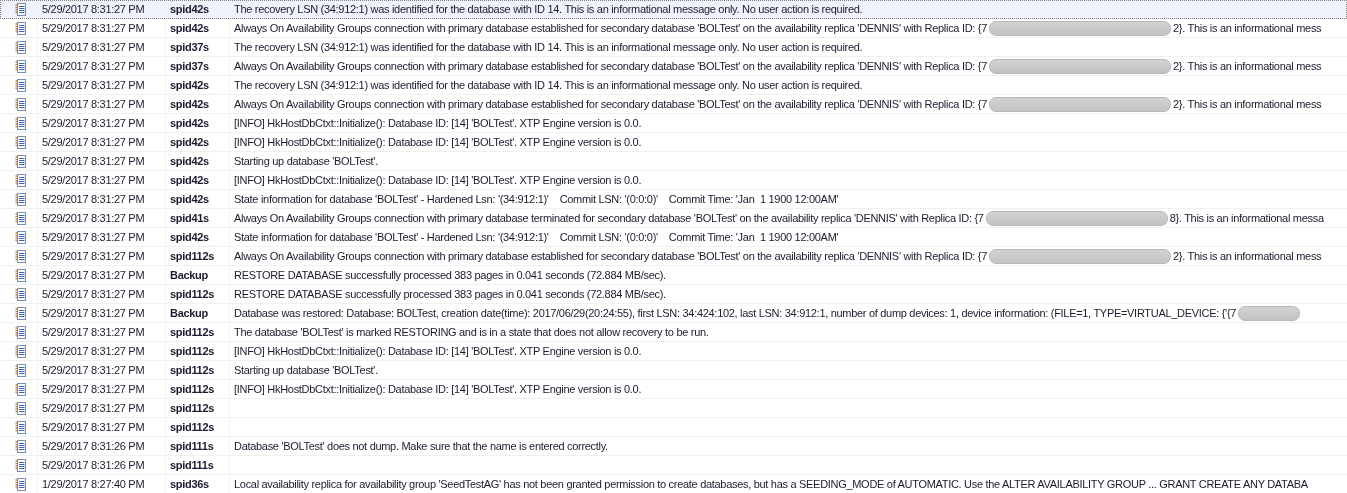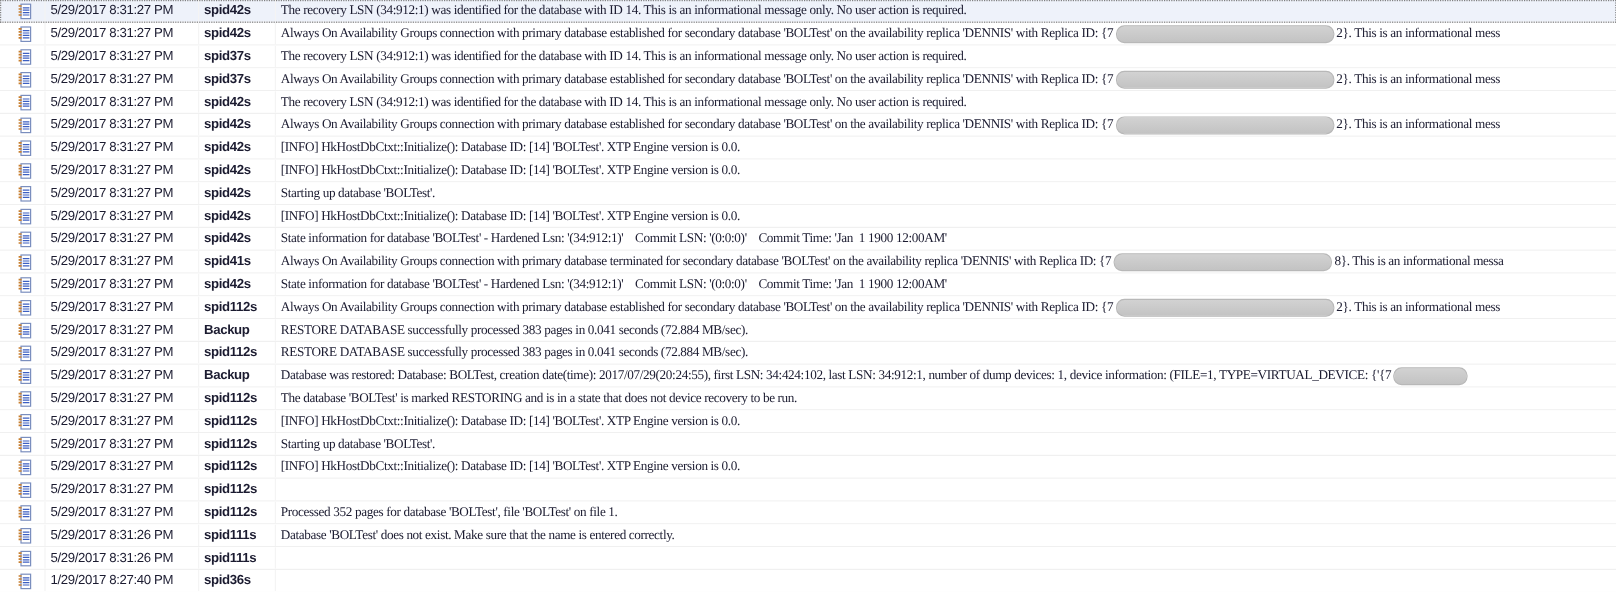--- a/index.html
+++ b/index.html
@@ -38,21 +38,21 @@
     box-sizing: border-box;
     height: 100%;
     display: flex;
     align-items: center;
     flex: none;
     overflow: hidden;
   }
   .icon-cell  { width: 38px;  padding-left: 14px; border-right: 1px solid #f4f4f4; }
   .date-cell  { width: 128px; padding-left: 4px;  border-right: 1px solid #f4f4f4; }
   .source-cell{ width: 64px;  padding-left: 4px;  border-right: 1px solid #f4f4f4; font-weight: bold; }
-  .msg-cell   { flex: 1 1 auto; padding-left: 4px; white-space: pre; font-family: Liberation Serif, serif; }
+  .msg-cell   { flex: 1 1 auto; padding-left: 4px; white-space: pre; }
   .redact {
     display: inline-block;
     height: 13px;
     border-radius: 7px;
     background: linear-gradient(#d2d2d2, #c3c3c3);
     border: 1px solid #b8b8b8;
     vertical-align: -3px;
     margin: 0 2px;
   }
   .log-icon { display: inline-block; width: 13px; height: 15px; }
@@ -291,35 +291,35 @@
   <span class="log-icon">
     <svg width="13" height="15" viewBox="0 0 13 15" aria-hidden="true">
       <rect x="3.5" y="1.5" width="8" height="12" fill="#ffffff" stroke="#7a8ebe" stroke-width="1"></rect>
       <path d="M5 4.5h5.5 M5 6.5h5.5 M5 8.5h5.5 M5 10.5h5.5" stroke="#3c5fc2" stroke-width="1" fill="none"></path>
       <path d="M1.5 3h2.5 M1.5 5.5h2.5 M1.5 8h2.5 M1.5 10.5h2.5" stroke="#c87f2f" stroke-width="1.4" fill="none"></path>
     </svg>
   </span>
 </div>
         <div class="cell date-cell">5/29/2017 8:31:27 PM</div>
         <div class="cell source-cell">Backup</div>
-        <div class="cell msg-cell"><span>Database was restored: Database: BOLTest, creation date(time): 2017/07/29(20:24:55), first LSN: 34:424:102, last LSN: 34:912:1, number of dump devices: 1, device information: (FILE=1, TYPE=VIRTUAL_DEVICE: {'{7</span><span class="redact" style="width: 60px;"></span></div>
-      </div>
-      <div class="row">
-        <div class="cell icon-cell">
-  <span class="log-icon">
-    <svg width="13" height="15" viewBox="0 0 13 15" aria-hidden="true">
-      <rect x="3.5" y="1.5" width="8" height="12" fill="#ffffff" stroke="#7a8ebe" stroke-width="1"></rect>
-      <path d="M5 4.5h5.5 M5 6.5h5.5 M5 8.5h5.5 M5 10.5h5.5" stroke="#3c5fc2" stroke-width="1" fill="none"></path>
-      <path d="M1.5 3h2.5 M1.5 5.5h2.5 M1.5 8h2.5 M1.5 10.5h2.5" stroke="#c87f2f" stroke-width="1.4" fill="none"></path>
-    </svg>
-  </span>
-</div>
-        <div class="cell date-cell">5/29/2017 8:31:27 PM</div>
-        <div class="cell source-cell">spid112s</div>
-        <div class="cell msg-cell"><span>The database 'BOLTest' is marked RESTORING and is in a state that does not device recovery to be run.</span></div>
+        <div class="cell msg-cell"><span>Database was restored: Database: BOLTest, creation date(time): 2017/06/29(20:24:55), first LSN: 34:424:102, last LSN: 34:912:1, number of dump devices: 1, device information: (FILE=1, TYPE=VIRTUAL_DEVICE: {'{7</span><span class="redact" style="width: 60px;"></span></div>
+      </div>
+      <div class="row">
+        <div class="cell icon-cell">
+  <span class="log-icon">
+    <svg width="13" height="15" viewBox="0 0 13 15" aria-hidden="true">
+      <rect x="3.5" y="1.5" width="8" height="12" fill="#ffffff" stroke="#7a8ebe" stroke-width="1"></rect>
+      <path d="M5 4.5h5.5 M5 6.5h5.5 M5 8.5h5.5 M5 10.5h5.5" stroke="#3c5fc2" stroke-width="1" fill="none"></path>
+      <path d="M1.5 3h2.5 M1.5 5.5h2.5 M1.5 8h2.5 M1.5 10.5h2.5" stroke="#c87f2f" stroke-width="1.4" fill="none"></path>
+    </svg>
+  </span>
+</div>
+        <div class="cell date-cell">5/29/2017 8:31:27 PM</div>
+        <div class="cell source-cell">spid112s</div>
+        <div class="cell msg-cell"><span>The database 'BOLTest' is marked RESTORING and is in a state that does not allow recovery to be run.</span></div>
       </div>
       <div class="row">
         <div class="cell icon-cell">
   <span class="log-icon">
     <svg width="13" height="15" viewBox="0 0 13 15" aria-hidden="true">
       <rect x="3.5" y="1.5" width="8" height="12" fill="#ffffff" stroke="#7a8ebe" stroke-width="1"></rect>
       <path d="M5 4.5h5.5 M5 6.5h5.5 M5 8.5h5.5 M5 10.5h5.5" stroke="#3c5fc2" stroke-width="1" fill="none"></path>
       <path d="M1.5 3h2.5 M1.5 5.5h2.5 M1.5 8h2.5 M1.5 10.5h2.5" stroke="#c87f2f" stroke-width="1.4" fill="none"></path>
     </svg>
   </span>
@@ -374,35 +374,34 @@
   <span class="log-icon">
     <svg width="13" height="15" viewBox="0 0 13 15" aria-hidden="true">
       <rect x="3.5" y="1.5" width="8" height="12" fill="#ffffff" stroke="#7a8ebe" stroke-width="1"></rect>
       <path d="M5 4.5h5.5 M5 6.5h5.5 M5 8.5h5.5 M5 10.5h5.5" stroke="#3c5fc2" stroke-width="1" fill="none"></path>
       <path d="M1.5 3h2.5 M1.5 5.5h2.5 M1.5 8h2.5 M1.5 10.5h2.5" stroke="#c87f2f" stroke-width="1.4" fill="none"></path>
     </svg>
   </span>
 </div>
         <div class="cell date-cell">5/29/2017 8:31:27 PM</div>
         <div class="cell source-cell">spid112s</div>
-        <div class="cell msg-cell"><span>Processed 352 pages for database 'BOLTest', file 'BOLTest' on file 1.</span></div>
       </div>
       <div class="row">
         <div class="cell icon-cell">
   <span class="log-icon">
     <svg width="13" height="15" viewBox="0 0 13 15" aria-hidden="true">
       <rect x="3.5" y="1.5" width="8" height="12" fill="#ffffff" stroke="#7a8ebe" stroke-width="1"></rect>
       <path d="M5 4.5h5.5 M5 6.5h5.5 M5 8.5h5.5 M5 10.5h5.5" stroke="#3c5fc2" stroke-width="1" fill="none"></path>
       <path d="M1.5 3h2.5 M1.5 5.5h2.5 M1.5 8h2.5 M1.5 10.5h2.5" stroke="#c87f2f" stroke-width="1.4" fill="none"></path>
     </svg>
   </span>
 </div>
         <div class="cell date-cell">5/29/2017 8:31:26 PM</div>
         <div class="cell source-cell">spid111s</div>
-        <div class="cell msg-cell"><span>Database 'BOLTest' does not exist. Make sure that the name is entered correctly.</span></div>
+        <div class="cell msg-cell"><span>Database 'BOLTest' does not dump. Make sure that the name is entered correctly.</span></div>
       </div>
       <div class="row">
         <div class="cell icon-cell">
   <span class="log-icon">
     <svg width="13" height="15" viewBox="0 0 13 15" aria-hidden="true">
       <rect x="3.5" y="1.5" width="8" height="12" fill="#ffffff" stroke="#7a8ebe" stroke-width="1"></rect>
       <path d="M5 4.5h5.5 M5 6.5h5.5 M5 8.5h5.5 M5 10.5h5.5" stroke="#3c5fc2" stroke-width="1" fill="none"></path>
       <path d="M1.5 3h2.5 M1.5 5.5h2.5 M1.5 8h2.5 M1.5 10.5h2.5" stroke="#c87f2f" stroke-width="1.4" fill="none"></path>
     </svg>
   </span>
@@ -415,15 +414,16 @@
   <span class="log-icon">
     <svg width="13" height="15" viewBox="0 0 13 15" aria-hidden="true">
       <rect x="3.5" y="1.5" width="8" height="12" fill="#ffffff" stroke="#7a8ebe" stroke-width="1"></rect>
       <path d="M5 4.5h5.5 M5 6.5h5.5 M5 8.5h5.5 M5 10.5h5.5" stroke="#3c5fc2" stroke-width="1" fill="none"></path>
       <path d="M1.5 3h2.5 M1.5 5.5h2.5 M1.5 8h2.5 M1.5 10.5h2.5" stroke="#c87f2f" stroke-width="1.4" fill="none"></path>
     </svg>
   </span>
 </div>
         <div class="cell date-cell">1/29/2017 8:27:40 PM</div>
         <div class="cell source-cell">spid36s</div>
+        <div class="cell msg-cell"><span>Local availability replica for availability group 'SeedTestAG' has not been granted permission to create databases, but has a SEEDING_MODE of AUTOMATIC. Use the ALTER AVAILABILITY GROUP ... GRANT CREATE ANY DATABA</span></div>
       </div>
     </div>
 </div>
 
 </body></html>

